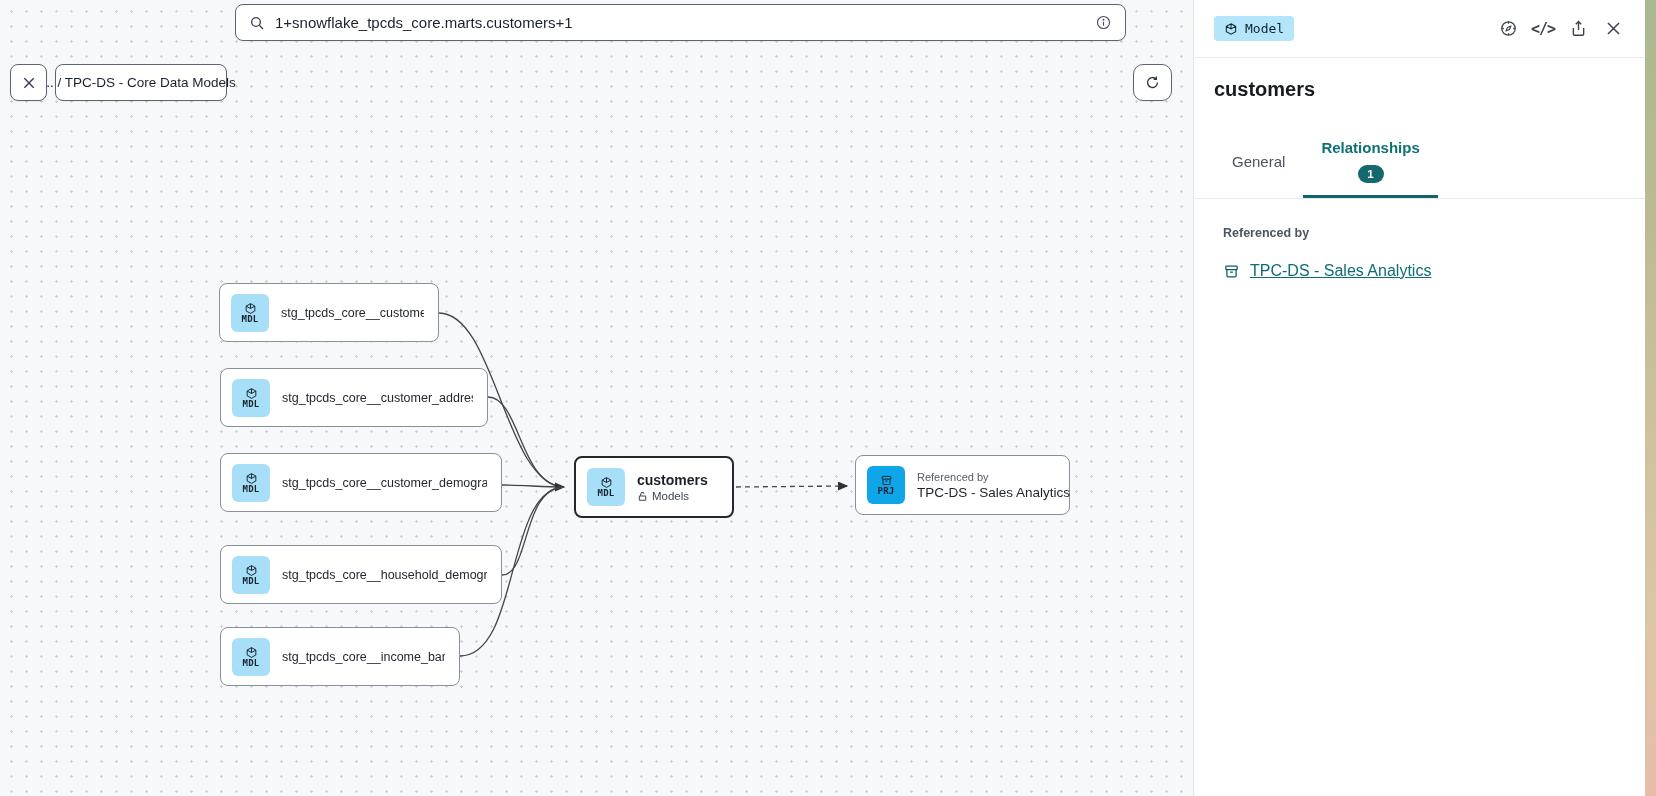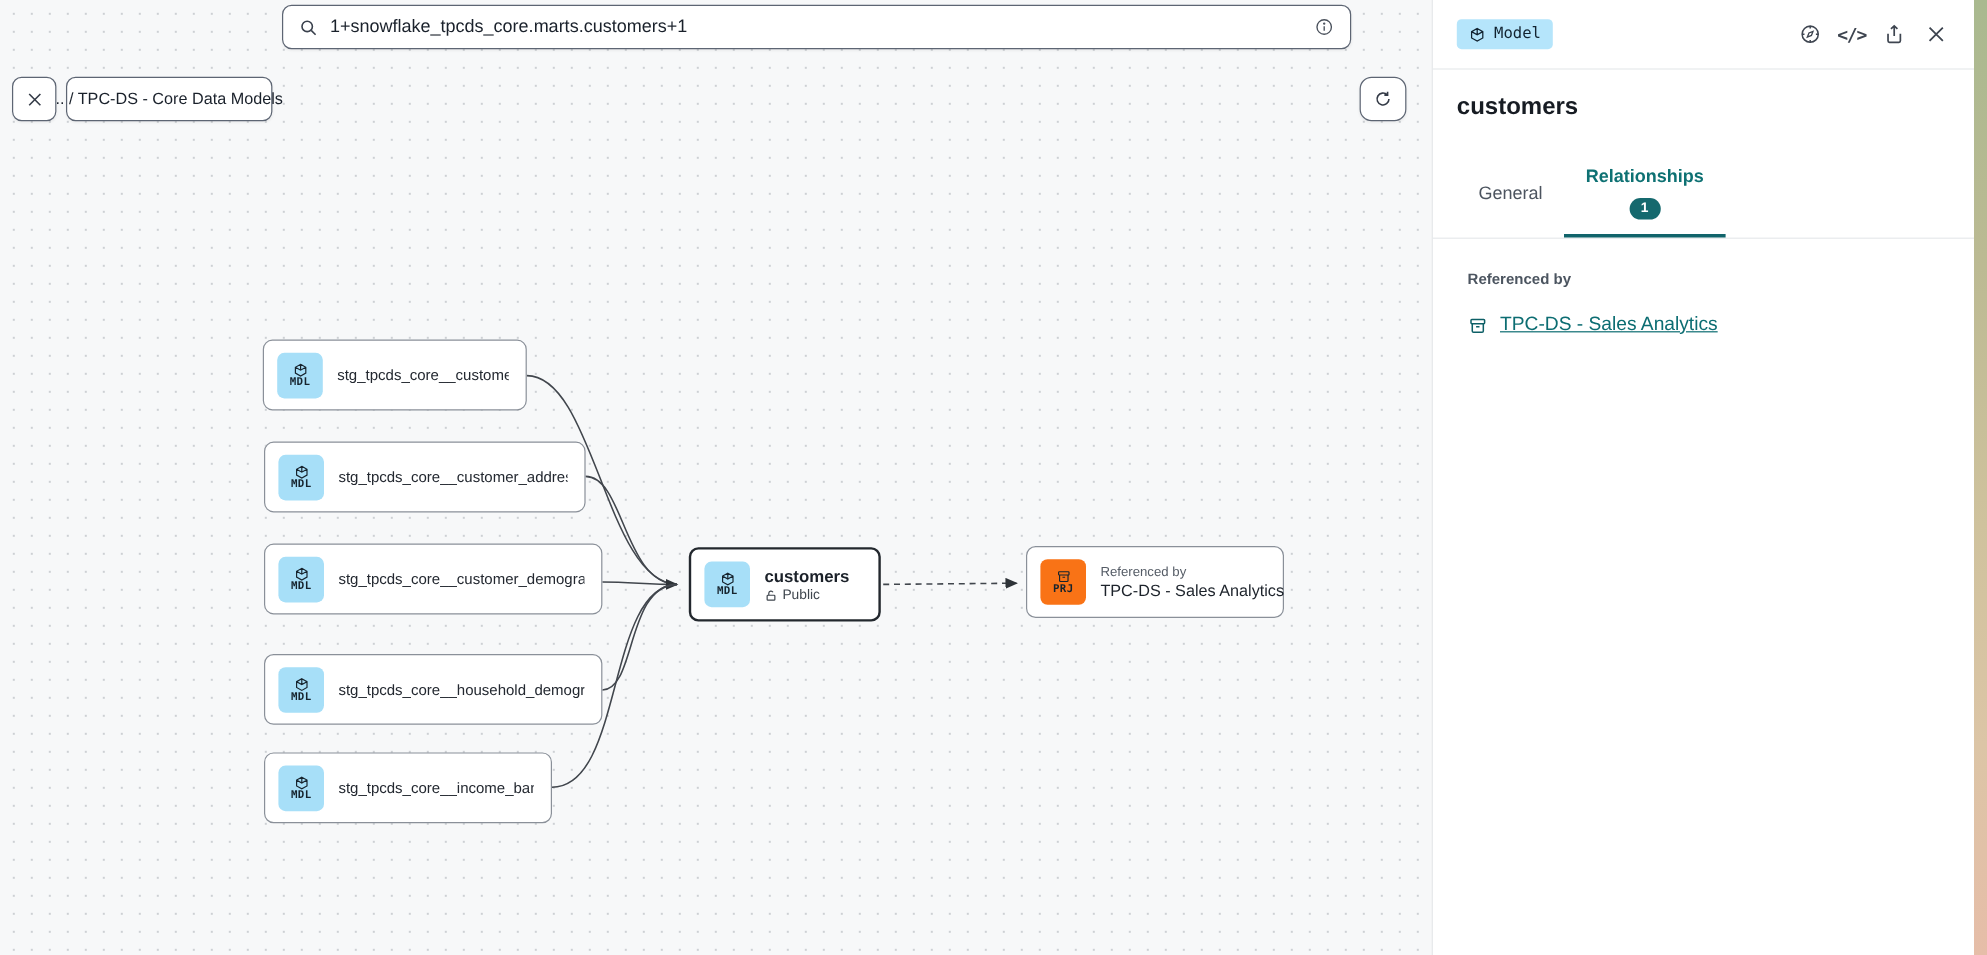--- a/index.html
+++ b/index.html
@@ -28,21 +28,21 @@
 
   
   .node { position:absolute; height:59px; background:#fff; border:1px solid #8a9099;
     border-radius:8px; display:flex; align-items:center; gap:12px; padding:0 14px 0 11px;
     cursor:pointer; }
   .node .label { font-size:12.5px; color:#232830; white-space:nowrap; overflow:hidden; }
   .nbadge { flex:0 0 auto; width:38px; height:38px; border-radius:6px; background:#a7dff8;
     color:#17242e; display:flex; flex-direction:column; align-items:center; justify-content:center; }
   .nbadge svg { width:13px; height:13px; display:block; }
   .nbadge .code { font:700 9px "DejaVu Sans Mono", monospace; letter-spacing:.3px; margin-top:-1px; }
-  .nbadge.prj { background:#f97316; }
+  .nbadge.prj { background:#0ea5e9; }
 
   .node.selected { border:2px solid #23282e; height:62px; }
   .node .stack { display:flex; flex-direction:column; gap:2px; }
   .node .title { font-size:14px; font-weight:700; color:#1b2129; }
   .node .access { display:flex; align-items:center; gap:4px; font-size:11.5px; color:#3f464e; }
   .node .access svg { width:11px; height:11px; }
   .node .kicker { font-size:11px; color:#555c66; }
   .node .reflabel { font-size:13.5px; color:#1d232b; white-space:nowrap; }
 
   
@@ -158,21 +158,21 @@
         </svg>
       <span class="code">MDL</span>
     </span>
     <span class="stack">
       <span class="title">customers</span>
       <span class="access">
         <svg viewBox="0 0 24 24" fill="none" stroke="currentColor" stroke-width="2.2">
             <rect x="5" y="11" width="14" height="9" rx="1.5"></rect>
             <path d="M8 11 V7 a4 4 0 0 1 7.6 -1.3"></path>
           </svg>
-        <span>Public</span>
+        <span>Models</span>
       </span>
     </span>
   </div>
 
   <div class="node" style="left:855px; top:455px; width:215px; height:60px;">
     <span class="nbadge prj">
       <svg viewBox="0 0 24 24" fill="none" stroke="currentColor" stroke-width="1.8">
           <rect x="4" y="4.5" width="16" height="5" rx="1"></rect>
           <path d="M5.5 9.5 V18 a1.5 1.5 0 0 0 1.5 1.5 h10 a1.5 1.5 0 0 0 1.5 -1.5 V9.5 M10 13 h4"></path>
         </svg>

